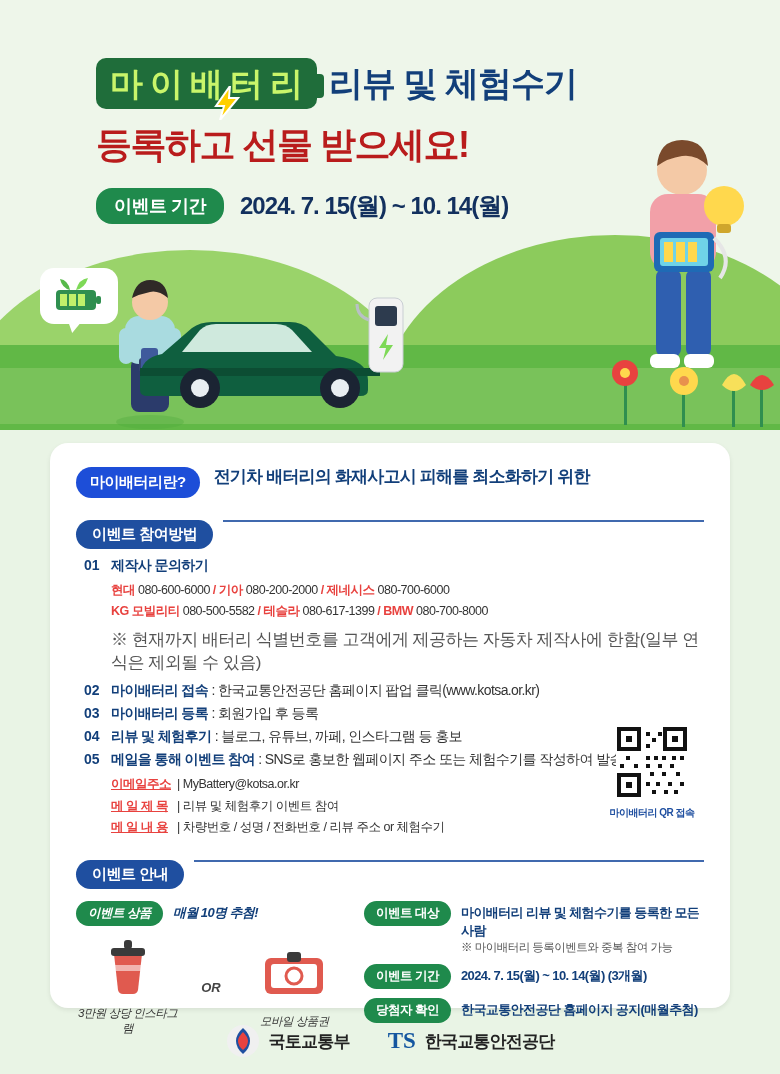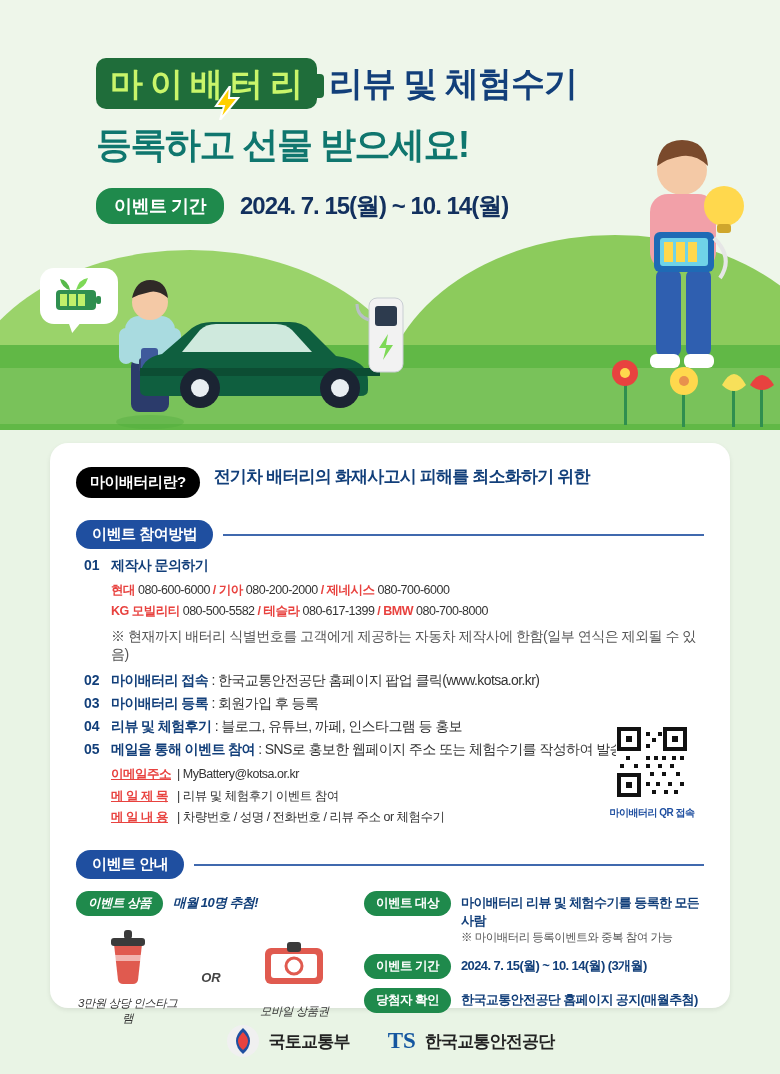--- a/index.html
+++ b/index.html
@@ -58,21 +58,21 @@
     width:7px; height:24px; background:#1f6d3a; border-radius:0 4px 4px 0;
   }
   .bolt {
     position:absolute; left:118px; top:28px; width:26px; height:34px;
     z-index:5;
   }
   .title-main {
     color:#123f7a; font-size:34px; font-weight:bold; letter-spacing:-1px;
   }
   .title-line2 {
-    margin-top:12px; color:#0f766e; font-size:36px; font-weight:bold; letter-spacing:-1.5px;
+    margin-top:12px; color:#b91c1c; font-size:36px; font-weight:bold; letter-spacing:-1.5px;
   }
   .period-row { margin-top:18px; display:flex; align-items:center; gap:16px; }
   .period-badge {
     background:#1f8a4c; color:#fff; font-size:18px; font-weight:bold;
     border-radius:16px; padding:6px 18px; letter-spacing:-0.5px;
   }
   .period-text { color:#12305e; font-size:24px; font-weight:bold; letter-spacing:-1px; }
 
   
   .car {
@@ -93,43 +93,43 @@
 
   
   .card {
     position:absolute; left:50px; top:443px; width:680px; height:565px;
     background:#fff; border-radius:18px;
     box-shadow:0 2px 5px rgba(0,0,0,.08);
     padding:22px 26px 10px 26px;
   }
   .def-row { display:flex; align-items:flex-start; gap:14px; }
   .pill-red {
-    background:#000000; color:#fff; font-size:15px; font-weight:bold;
+    background:#1d4ed8; color:#fff; font-size:15px; font-weight:bold;
     border-radius:16px; padding:6px 14px; white-space:nowrap; margin-top:2px;
     letter-spacing:-0.5px;
   }
   .def-text { color:#123f7a; font-size:17px; font-weight:bold; line-height:1.45; letter-spacing:-0.8px; }
   .def-text .hl { color:#0f9d58; }
 
-  .sec-head { display:flex; align-items:center; gap:10px; margin-top:22px; }
+  .sec-head { display:flex; align-items:flex-start; gap:10px; margin-top:22px; }
   .pill-blue {
     background:#1f4fa0; color:#fff; font-size:15px; font-weight:bold;
     border-radius:15px; padding:5px 16px; white-space:nowrap; letter-spacing:-0.5px;
   }
   .sec-rule { flex:1; height:2px; background:#1f4fa0; opacity:.85; }
 
   .steps { margin-top:8px; padding-left:8px; }
   .step { display:flex; gap:9px; margin-bottom:5px; align-items:baseline; }
   .step-no { color:#123f7a; font-size:14px; font-weight:bold; width:18px; }
   .step-body { color:#123f7a; font-size:14px; font-weight:bold; letter-spacing:-0.6px; }
   .step-body .thin { font-weight:normal; color:#333; }
   .makers { margin:3px 0 7px 27px; font-size:12.5px; line-height:1.65; letter-spacing:-0.5px; }
   .m-red { color:#e8423f; font-weight:bold; }
   .m-num { color:#333; }
-  .note { margin:2px 0 8px 27px; font-size:14px; color:#555; letter-spacing:-0.5px;}
+  .note { margin:2px 0 8px 27px; font-size:17px; color:#555; letter-spacing:-0.5px;}
 
   .mail-block { margin:5px 0 0 27px; font-size:12.5px; line-height:1.7; letter-spacing:-0.5px;}
   .mail-label { color:#e8423f; font-weight:bold; display:inline-block; width:66px;text-decoration:underline; }
   .mail-val { color:#333; }
 
   .qr-wrap { position:absolute; right:32px; top:283px; width:92px; text-align:center; }
   .qr { width:72px; height:72px; margin:0 auto; background:#fff; }
   .qr-cap { font-size:10px; color:#1f4fa0; margin-top:4px; font-weight:bold; letter-spacing:-0.5px; }
 
   .info-grid { margin-top:12px; display:flex; gap:18px; }

